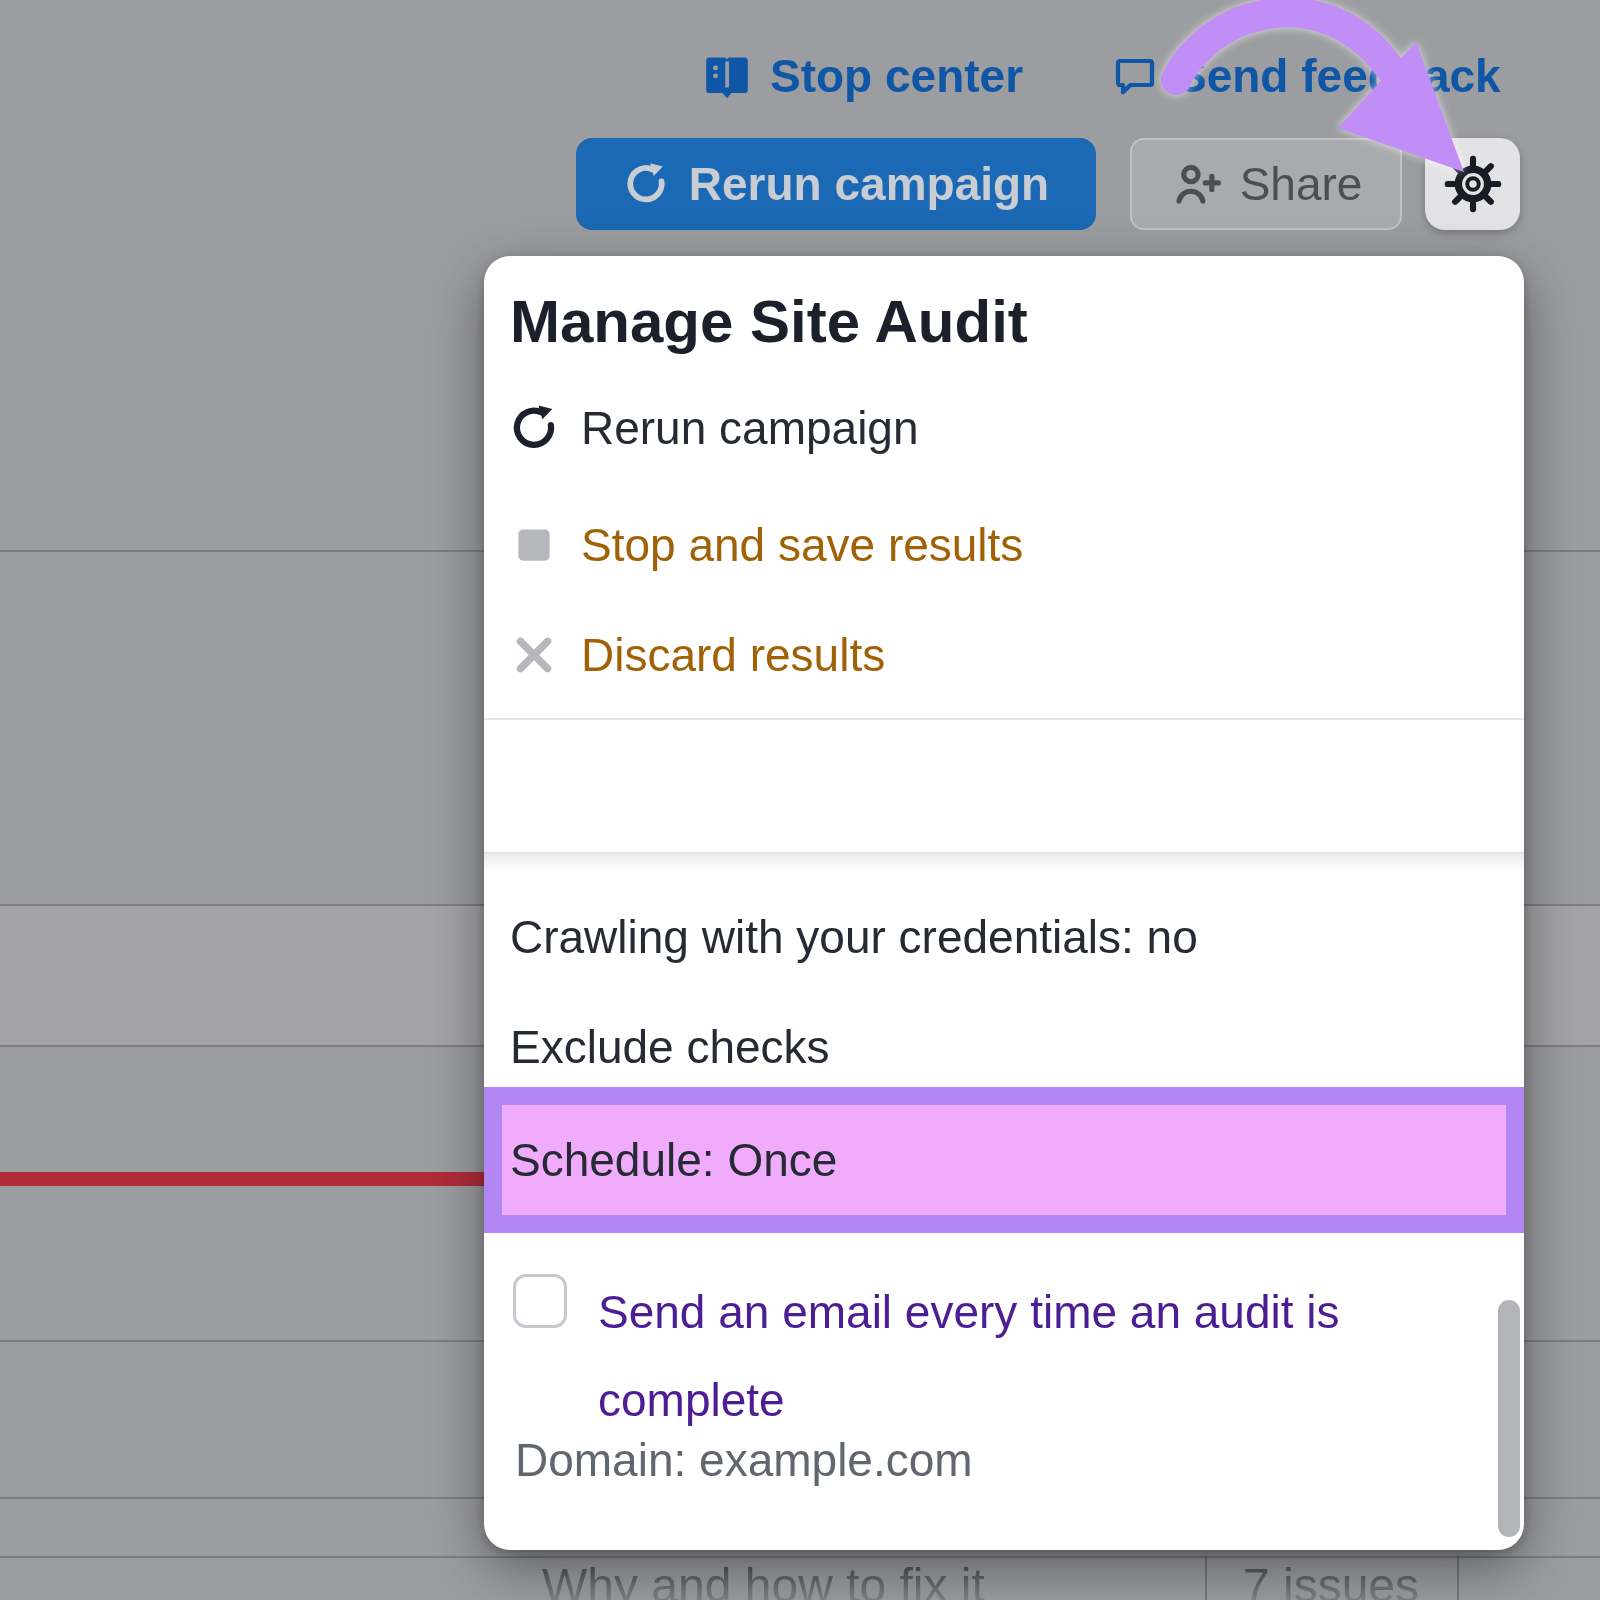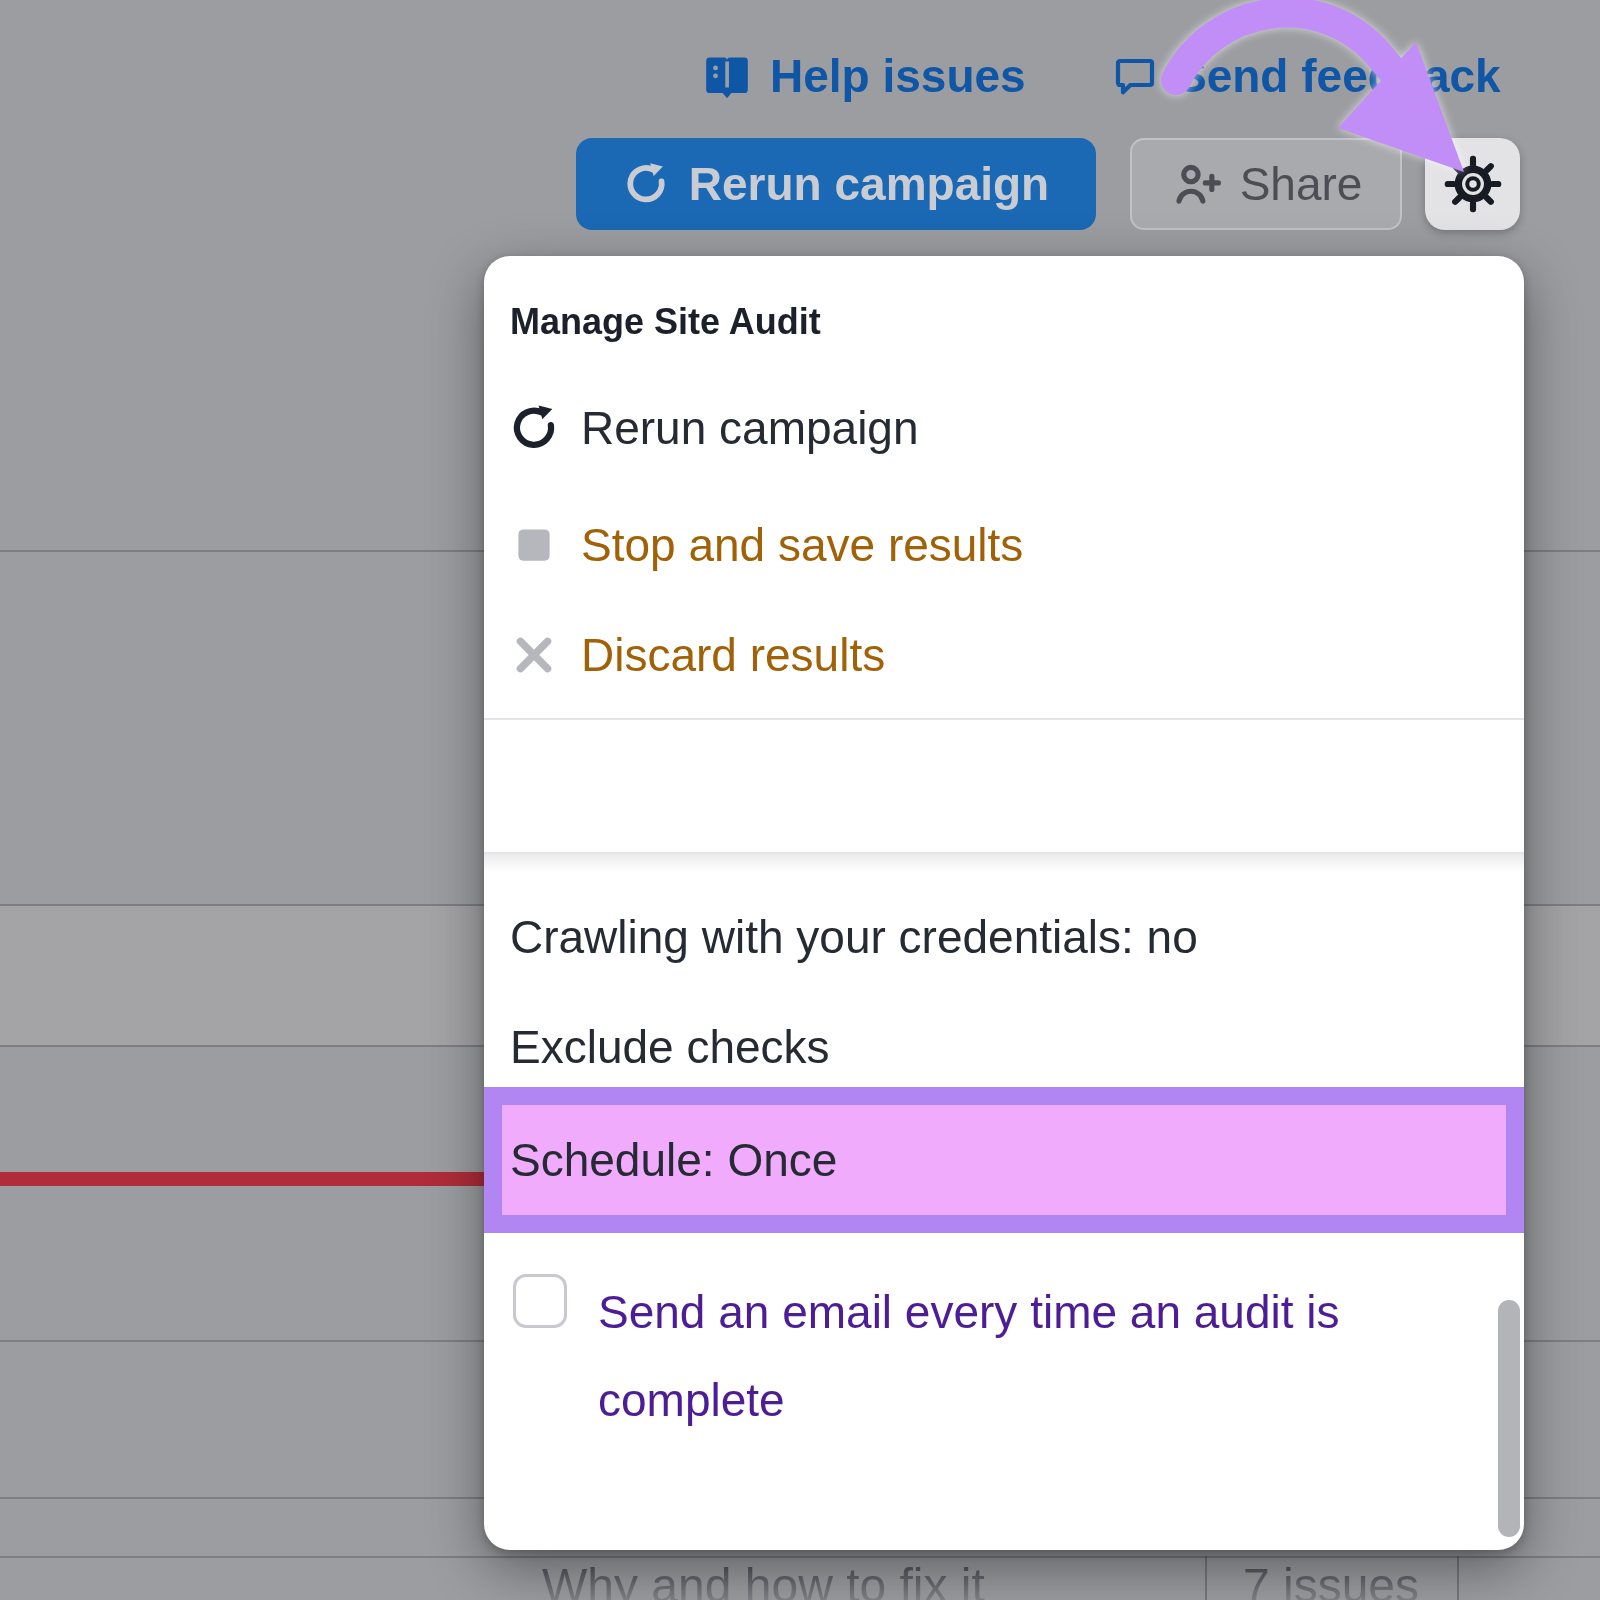--- a/index.html
+++ b/index.html
@@ -35,21 +35,21 @@
   #share-btn { left:1130px; width:272px; background:#A9AAAD; border:2px solid #C1C2C6;
     border-radius:14px; color:#4B4E54; font-size:46px; font-weight:500; gap:16px; }
   #gear-btn { left:1425px; width:95px; background:#E3E3E6; border-radius:20px; z-index:10;
     box-shadow:0 3px 8px rgba(0,0,0,.25); }
 
   
   .dropdown { position:absolute; left:484px; top:256px; width:1040px; height:1294px;
     background:#FFFFFF; border-radius:26px; z-index:20;
     box-shadow:0 18px 55px rgba(0,0,0,.40), 0 3px 10px rgba(0,0,0,.22); }
   .dd-heading { position:absolute; left:26px; right:26px; line-height:52px;
-    font-size:36px; font-weight:700; color:#1B202B; white-space:nowrap; }
+    font-size:60px; font-weight:700; color:#1B202B; white-space:nowrap; }
   #dd-heading-manage { top:40px; }
   #dd-heading-settings { top:517px; }
   .dd-item { position:absolute; left:25px; right:25px; height:64px;
     display:flex; align-items:center; gap:22px; font-size:46px; color:#262B33;
     cursor:pointer; white-space:nowrap; }
   #item-rerun { top:140px; }
   #item-stop { top:257px; }
   #item-discard { top:367px; }
   .dd-item.disabled { color:#a16207; cursor:default; }
   .dd-item .mi { width:50px; height:50px; flex:0 0 50px; }
@@ -98,21 +98,21 @@
 
   <div id="help-link" class="top-link">
     <span>
       <svg width="54" height="52" viewBox="0 0 24 24">
         <path fill="#0F56A6" d="M4 3.5 h6.7 c.7 0 1.3 .6 1.3 1.3 c0-.7 .6-1.3 1.3-1.3 H20 a1.6 1.6 0 0 1 1.6 1.6 v13.2 a1.6 1.6 0 0 1 -1.6 1.6 h-6 l-1.6 1.9 a.5 .5 0 0 1 -.8 0 l-1.6-1.9 H4 a1.6 1.6 0 0 1 -1.6 -1.6 V5.1 A1.6 1.6 0 0 1 4 3.5 z"></path>
         <rect x="11.2" y="5.3" width="1.7" height="12" fill="#9C9DA0"></rect>
         <rect x="5.6" y="7.2" width="2.2" height="2.2" rx="1" fill="#9C9DA0"></rect>
         <rect x="5.6" y="10.8" width="2.2" height="2.2" rx="1" fill="#9C9DA0"></rect>
       </svg>
     </span>
-    <span>Help issues</span>
+    <span>Stop center</span>
   </div>
 
   <div id="feedback-link" class="top-link">
     <span>
       <svg width="50" height="48" viewBox="0 0 24 24">
         <path d="M4.5 4.5 h15 a1 1 0 0 1 1 1 v10 a1 1 0 0 1 -1 1 h-9.8 l-3.7 3.6 v-3.6 h-1.5 a1 1 0 0 1 -1 -1 v-10 a1 1 0 0 1 1 -1 z" fill="none" stroke="#0F56A6" stroke-width="2.1" stroke-linejoin="round"></path>
       </svg>
     </span>
     <span>Send feedback</span>
   </div>
@@ -205,20 +205,21 @@
       <span>Crawling with your credentials: no</span>
     </div>
 
     <div id="schedule-box">
       <span>Schedule: Once</span>
     </div>
 
     <div class="checkbox"></div>
     <div class="checkbox-label">Send an email every time an audit is complete</div>
 
+    <div class="domain-row">Domain: example.com</div>
 
     <div class="scroll-thumb"></div>
   </div>
 
   <svg id="arrow-svg" viewBox="1040 0 480 240">
     <path d="M1176 80 C1212 8, 1318 -16, 1380 56 C1400 80, 1410 94, 1420 112" fill="none" stroke="#C18DF6" stroke-width="30" stroke-linecap="round"></path>
     <polygon points="1338,128 1416,42 1464,172" fill="#C18DF6"></polygon>
   </svg>
 
 </div>

